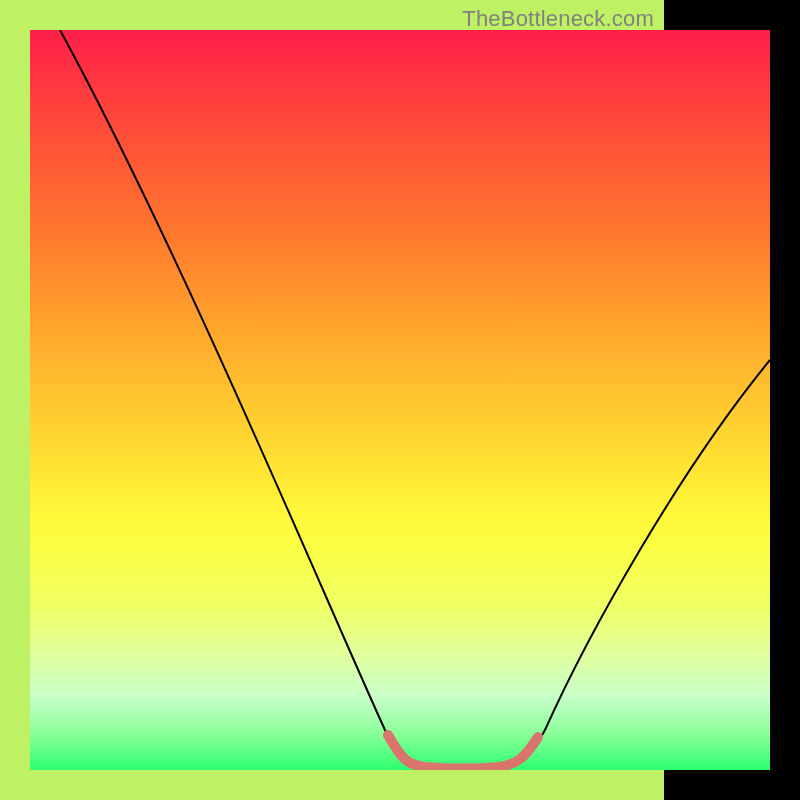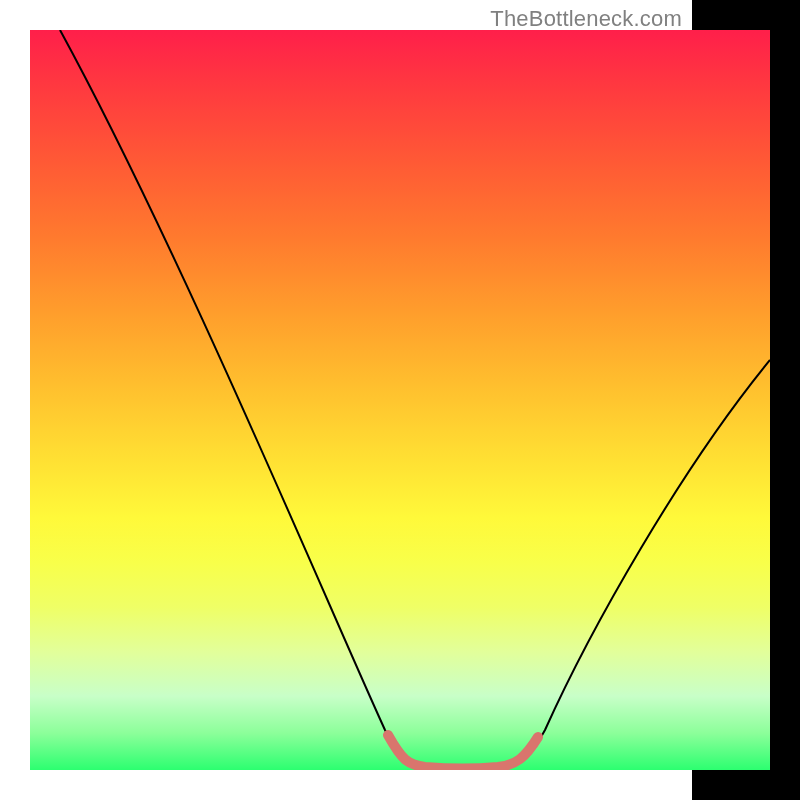--- a/index.html
+++ b/index.html
@@ -10,22 +10,21 @@
     background: #000;
     overflow: hidden;
     font-family: Arial, Helvetica, sans-serif;
   }
   .frame {
     position: absolute;
     left: 0;
     top: 0;
     width: 664px;
     height: 800px;
-    background: #ffffff;
-    padding-left: 28px;
+    background: #bef264;
   }
   .plot-area {
     position: absolute;
     left: 30px;
     top: 30px;
     width: 740px;
     height: 740px;
   }
   .grad {
     position: absolute;

